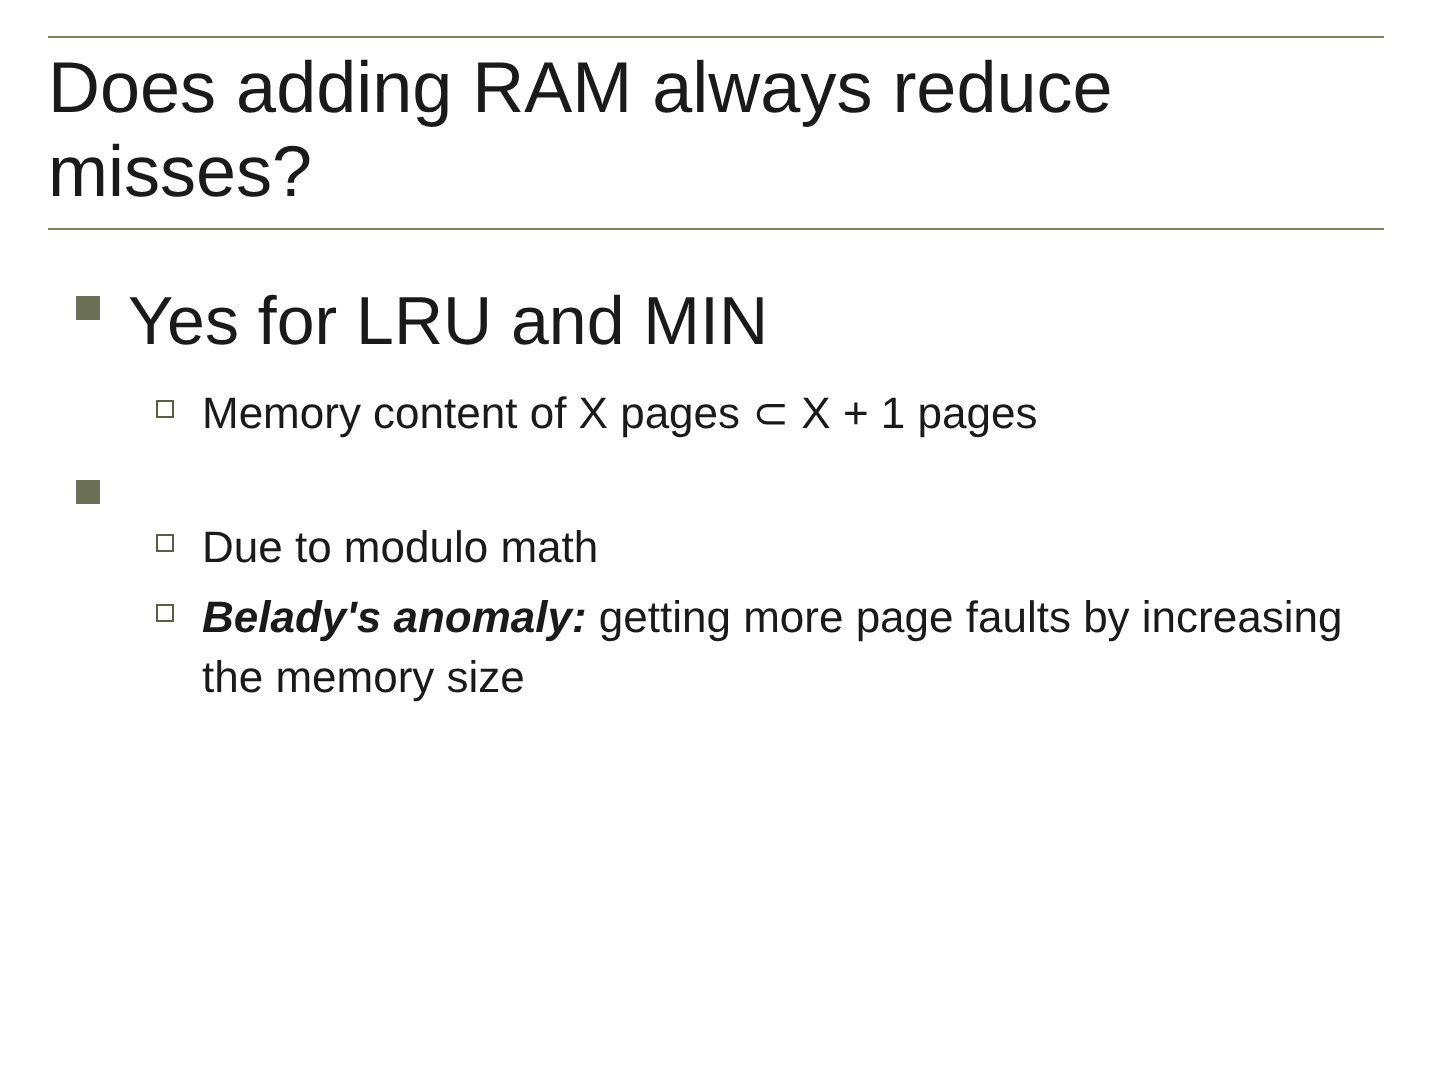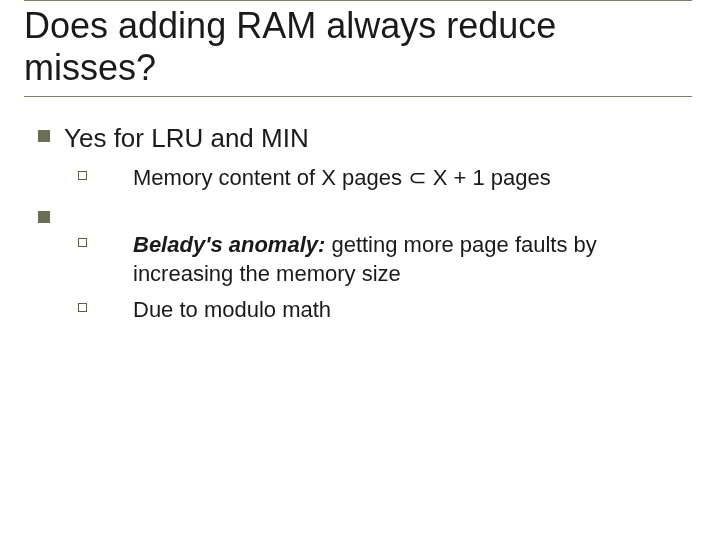--- a/index.html
+++ b/index.html
@@ -1,24 +1,24 @@
 <!DOCTYPE html>
 <html><head>
 <meta charset="utf-8">
 <style>
   * { margin: 0; padding: 0; box-sizing: border-box; }
   html, body { width: 720px; height: 540px; background: #fff; font-family: Arial, Helvetica, sans-serif; color: #1a1a1a; }
-  .slide { width: 720px; height: 388px; position: relative; padding: 0 28px 24px 28px; }
+  .slide { width: 720px; height: 388px; position: relative; padding: 18px 28px 24px 28px; }
   .title-wrap { border-bottom: 1px solid #7a8060; padding-bottom: 6px; margin-bottom: 18px; margin-left: -4px; border-top: 1px solid #7a8060; }
   .title-text { font-size: 36px; line-height: 1.18; font-weight: 400; padding-top: 4px; }
   .body { padding-left: 10px; }
   .lvl1 { display: flex; align-items: flex-start; padding: 6px 0 4px 0; }
   .lvl1 .bullet { width: 12px; height: 12px; background: #6b6f56; margin-top: 9px; margin-right: 14px; flex: 0 0 auto; }
-  .lvl1 .txt { font-size: 26px; line-height: 1.35; }
-  .lvl2 { display: flex; align-items: flex-start; padding: 3px 0 3px 40px; gap: 32px; }
+  .lvl1 .txt { font-size: 34px; line-height: 1.35; }
+  .lvl2 { display: flex; align-items: flex-start; padding: 3px 0 3px 40px; }
   .lvl2 .bullet { width: 9px; height: 9px; border: 1px solid #5a5e47; margin-top: 8px; margin-right: 14px; flex: 0 0 auto; }
   .lvl2 .txt { font-size: 22px; line-height: 1.35; }
   .italic-bold { font-style: italic; font-weight: bold; }
 </style>
 </head>
 <body>
 
 <div class="slide">
 
   <div class="title-wrap">
@@ -36,23 +36,23 @@
       <div class="bullet"></div>
       <div class="txt">Memory content of X pages ⊂ X + 1 pages</div>
     </div>
 
     <div class="lvl1">
       <div class="bullet"></div>
     </div>
 
     <div class="lvl2">
       <div class="bullet"></div>
-      <div class="txt"><span class="italic-bold">Belady's anomaly:</span><span>  getting more page faults by increasing the memory size</span></div>
+      <div class="txt">Due to modulo math</div>
     </div>
 
     <div class="lvl2">
       <div class="bullet"></div>
-      <div class="txt">Due to modulo math</div>
+      <div class="txt"><span class="italic-bold">Belady's anomaly:</span><span>  getting more page faults by increasing the memory size</span></div>
     </div>
 
   </div>
 
 </div>
 
 </body></html>

